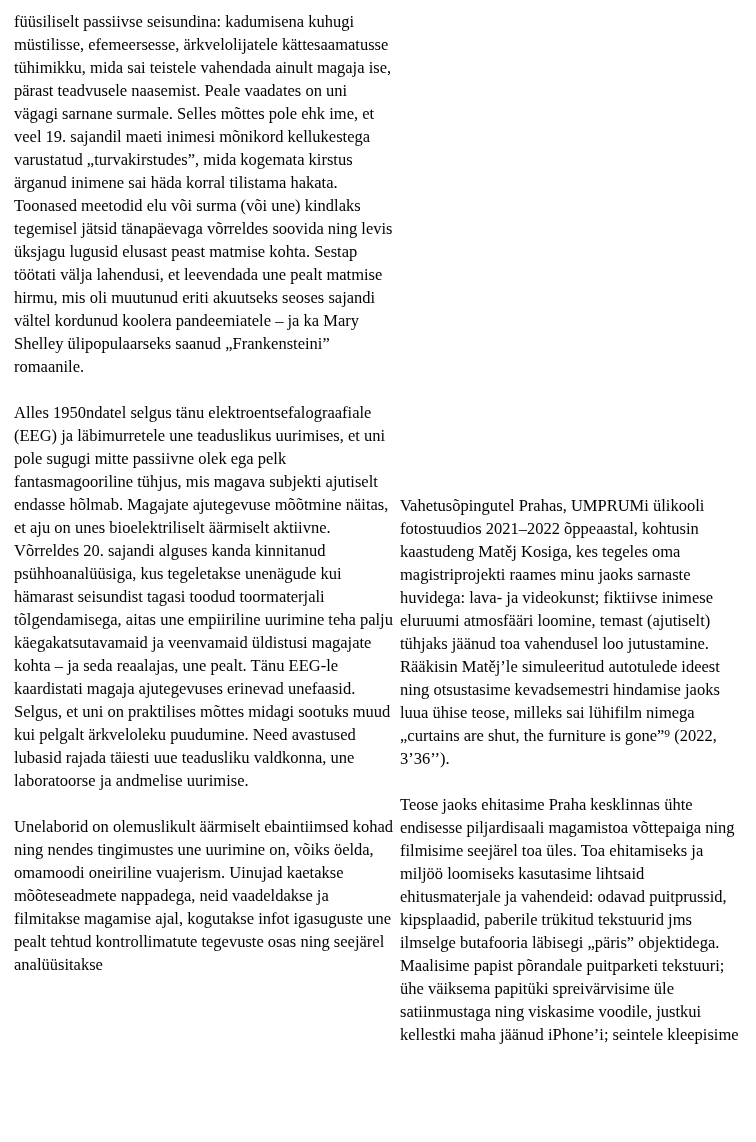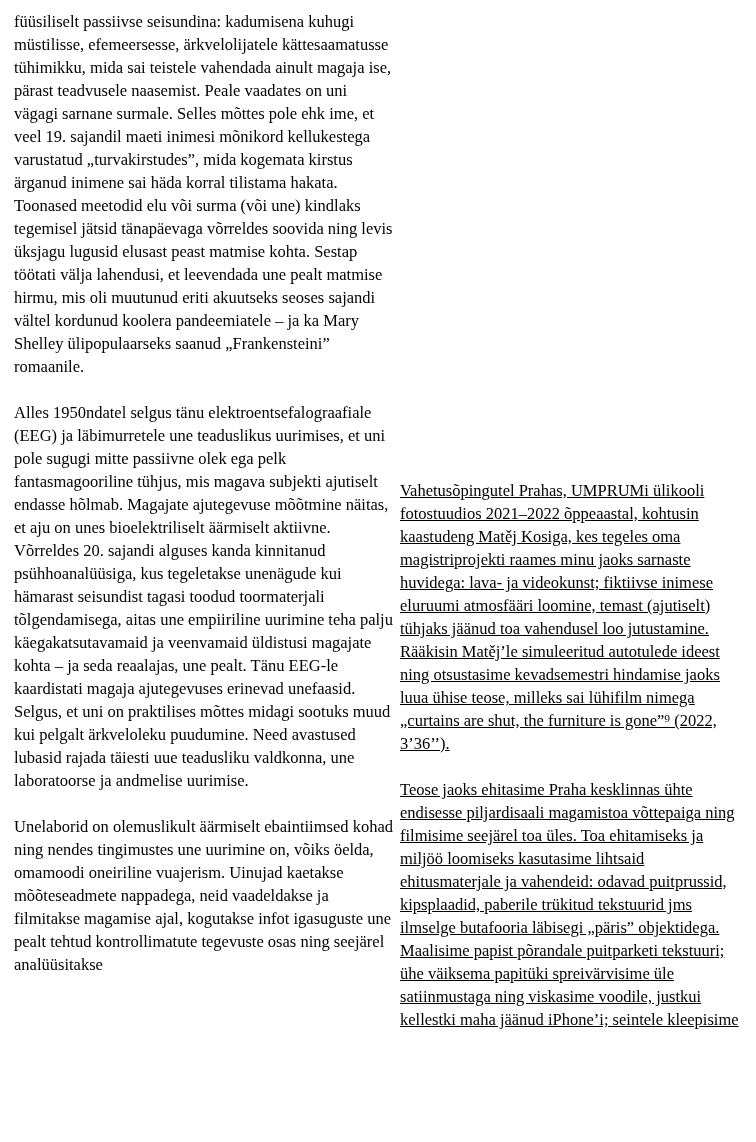--- a/index.html
+++ b/index.html
@@ -27,23 +27,22 @@
     text-align: left;
     letter-spacing: 0px;
   }
   .column-left {
     left: 14px;
     top: 10px;
     width: 380px;
   }
   .column-right {
     left: 400px;
-    top: 479px;
+    top: 494px;
     width: 341px;
-    text-decoration: underline;
   }
   .para {
     margin: 0 0 23px 0;
   }
   .para:last-child {
     margin-bottom: 8px;
   }
 </style>
 </head>
 <body>

